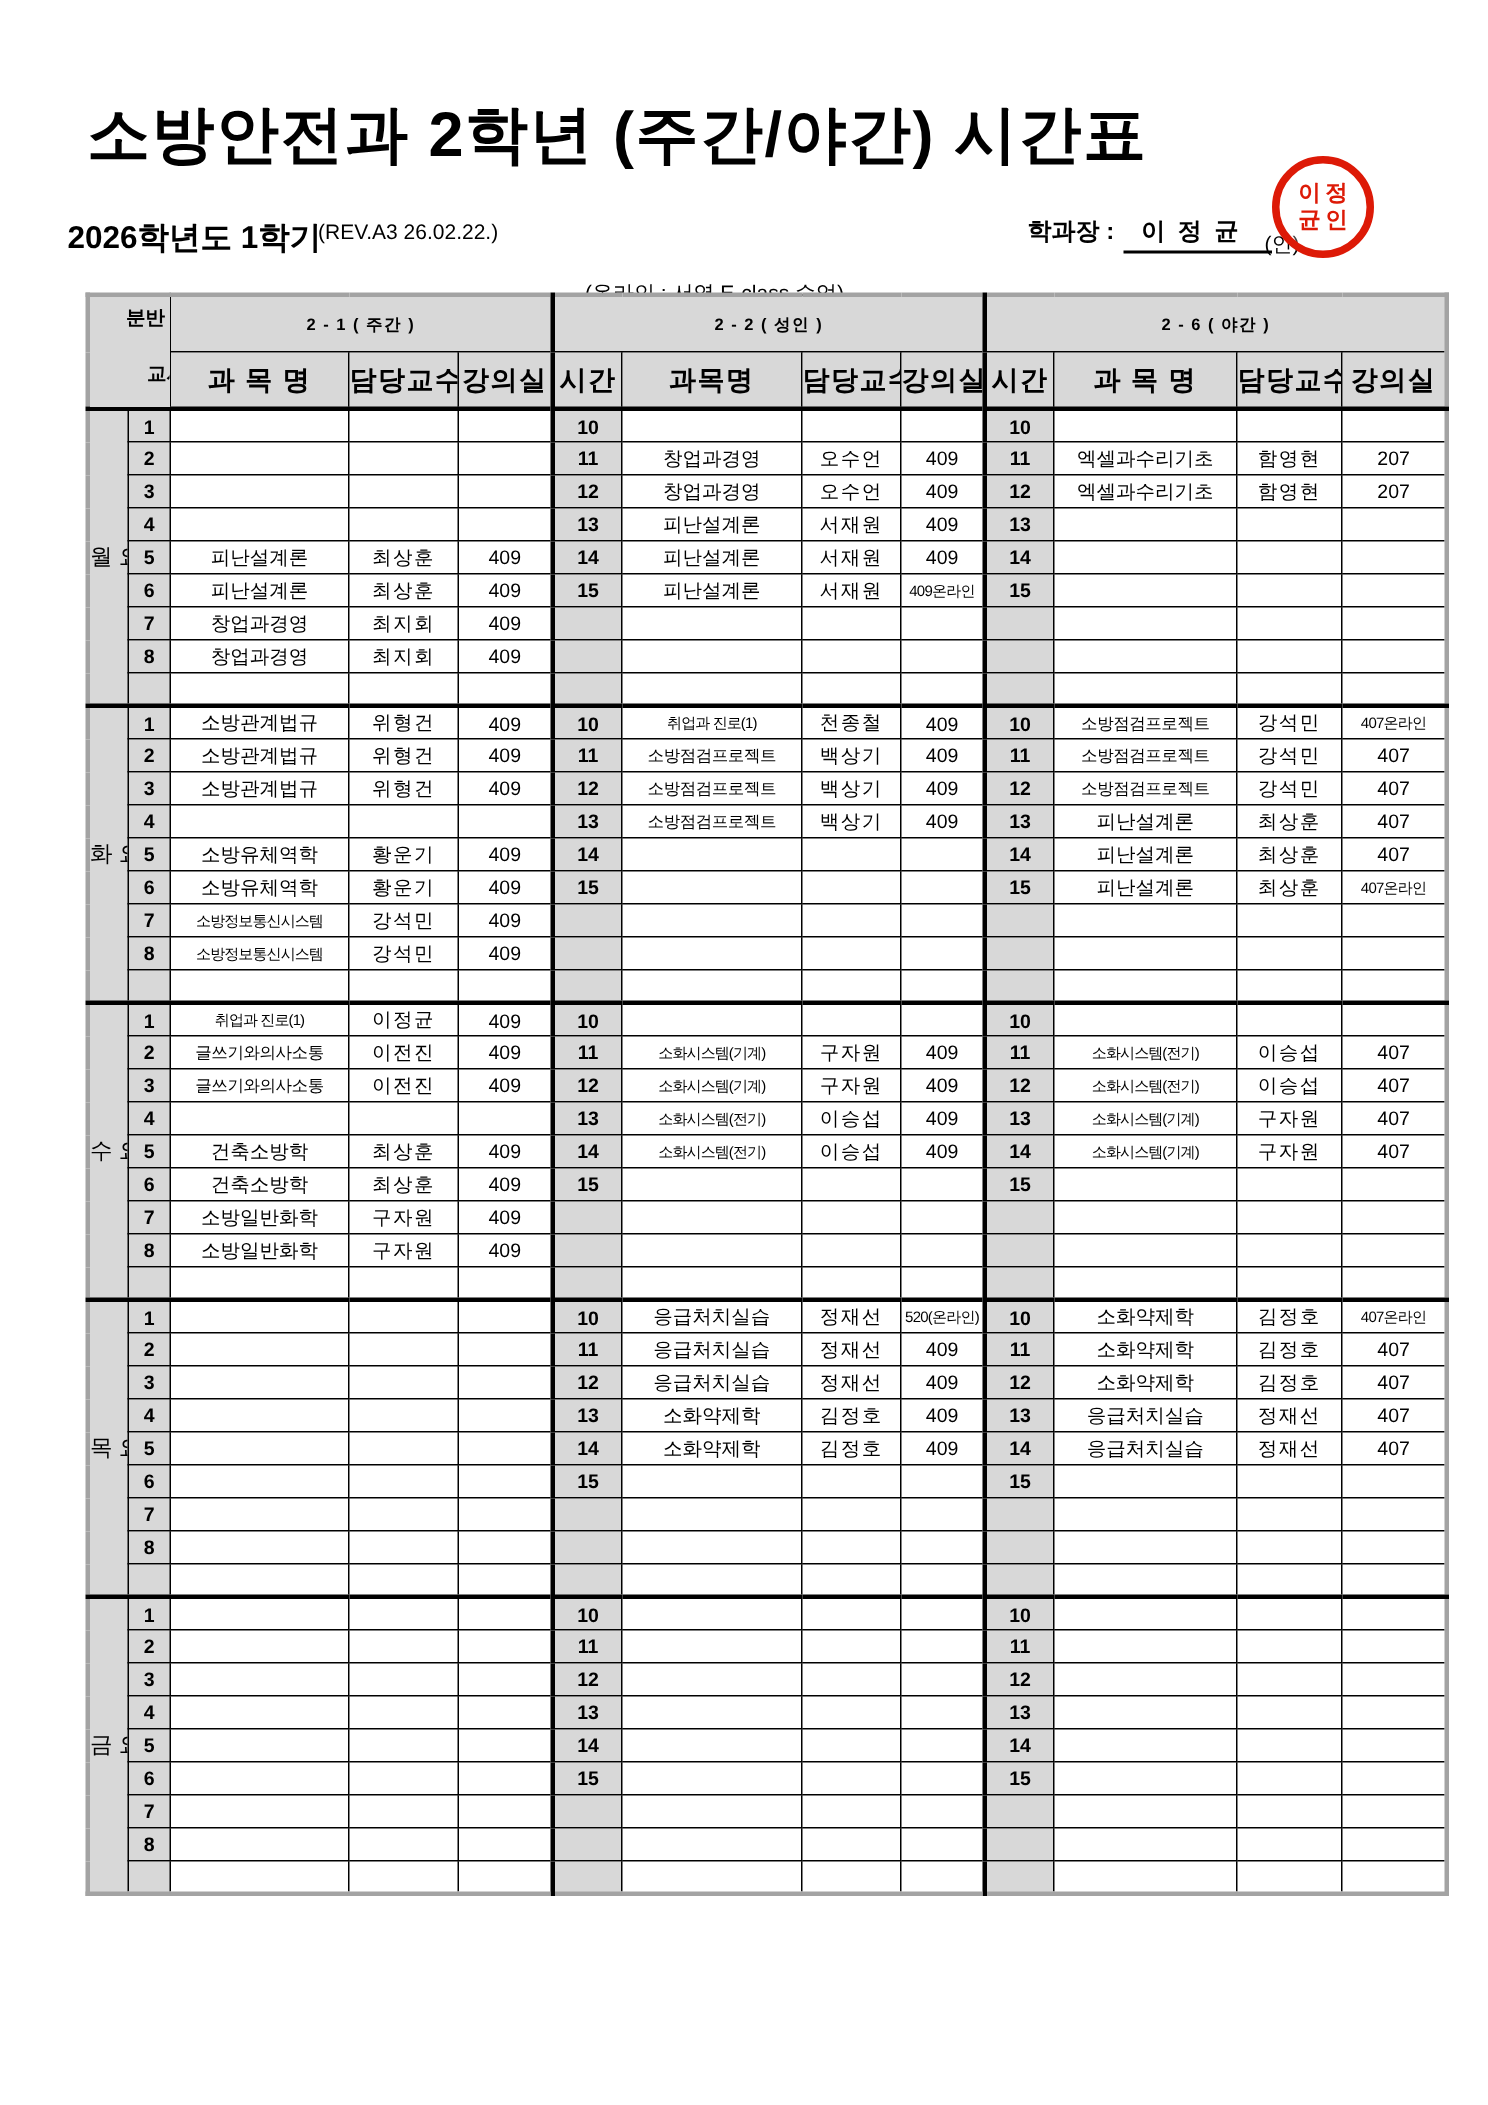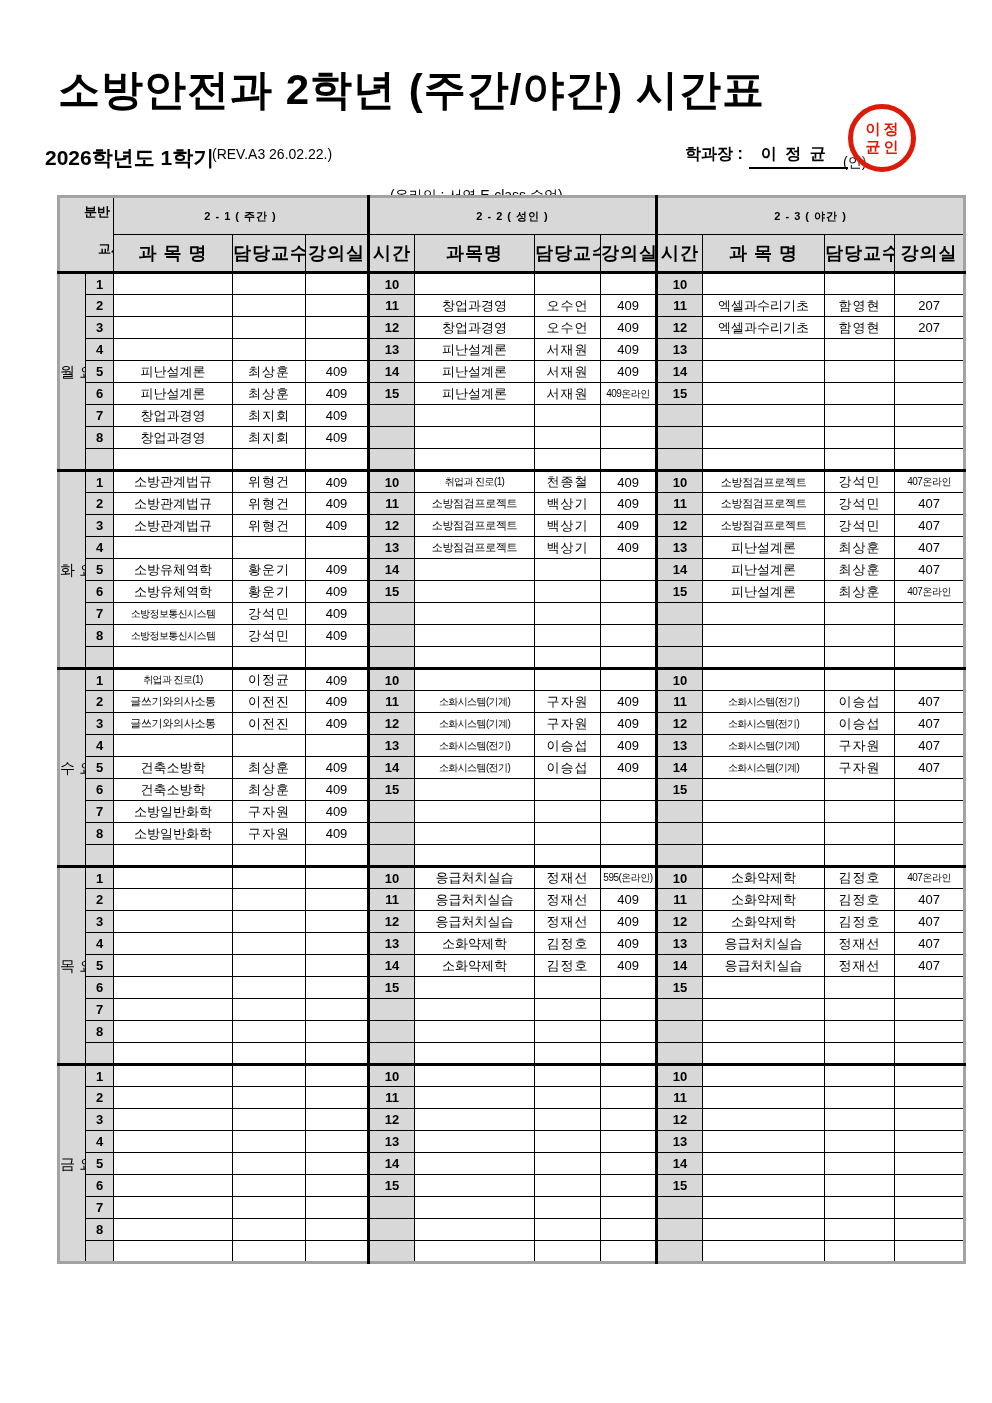--- a/index.html
+++ b/index.html
@@ -107,21 +107,21 @@
       <col style="width:70px">
   </colgroup>
   <thead>
     <tr class="grp">
       <td class="corner" colspan="2" rowspan="2">
         <span class="c-top">분반</span>
         <span class="c-bot">교시</span>
       </td>
       <th colspan="3">2 - 1 ( 주간 )</th>
       <th colspan="4" class="thick-left">2 - 2 ( 성인 )</th>
-      <th colspan="4" class="thick-left">2 - 3 ( 야간 )</th>
+      <th colspan="4" class="thick-left">2 - 6 ( 야간 )</th>
     </tr>
     <tr>
       <th>과 목 명</th>
       <th>담당교수</th>
       <th>강의실</th>
       <th class="thick-left">시간</th>
       <th>과목명</th>
       <th>담당교수</th>
       <th>강의실</th>
       <th class="thick-left">시간</th>
@@ -522,21 +522,21 @@
         <td class="day-cell" rowspan="9">목
 요
 일</td>
         <td class="num">1</td>
         <td class="subj"></td>
         <td class="teach"></td>
         <td class="room"></td>
         <td class="num thick-left">10</td>
         <td class="subj">응급처치실습</td>
         <td class="teach">정재선</td>
-        <td class="room room-long">595(온라인)</td>
+        <td class="room room-long">520(온라인)</td>
         <td class="num thick-left">10</td>
         <td class="subj">소화약제학</td>
         <td class="teach">김정호</td>
         <td class="room room-long">407온라인</td>
       </tr>
       <tr>
         <td class="num">2</td>
         <td class="subj"></td>
         <td class="teach"></td>
         <td class="room"></td>

